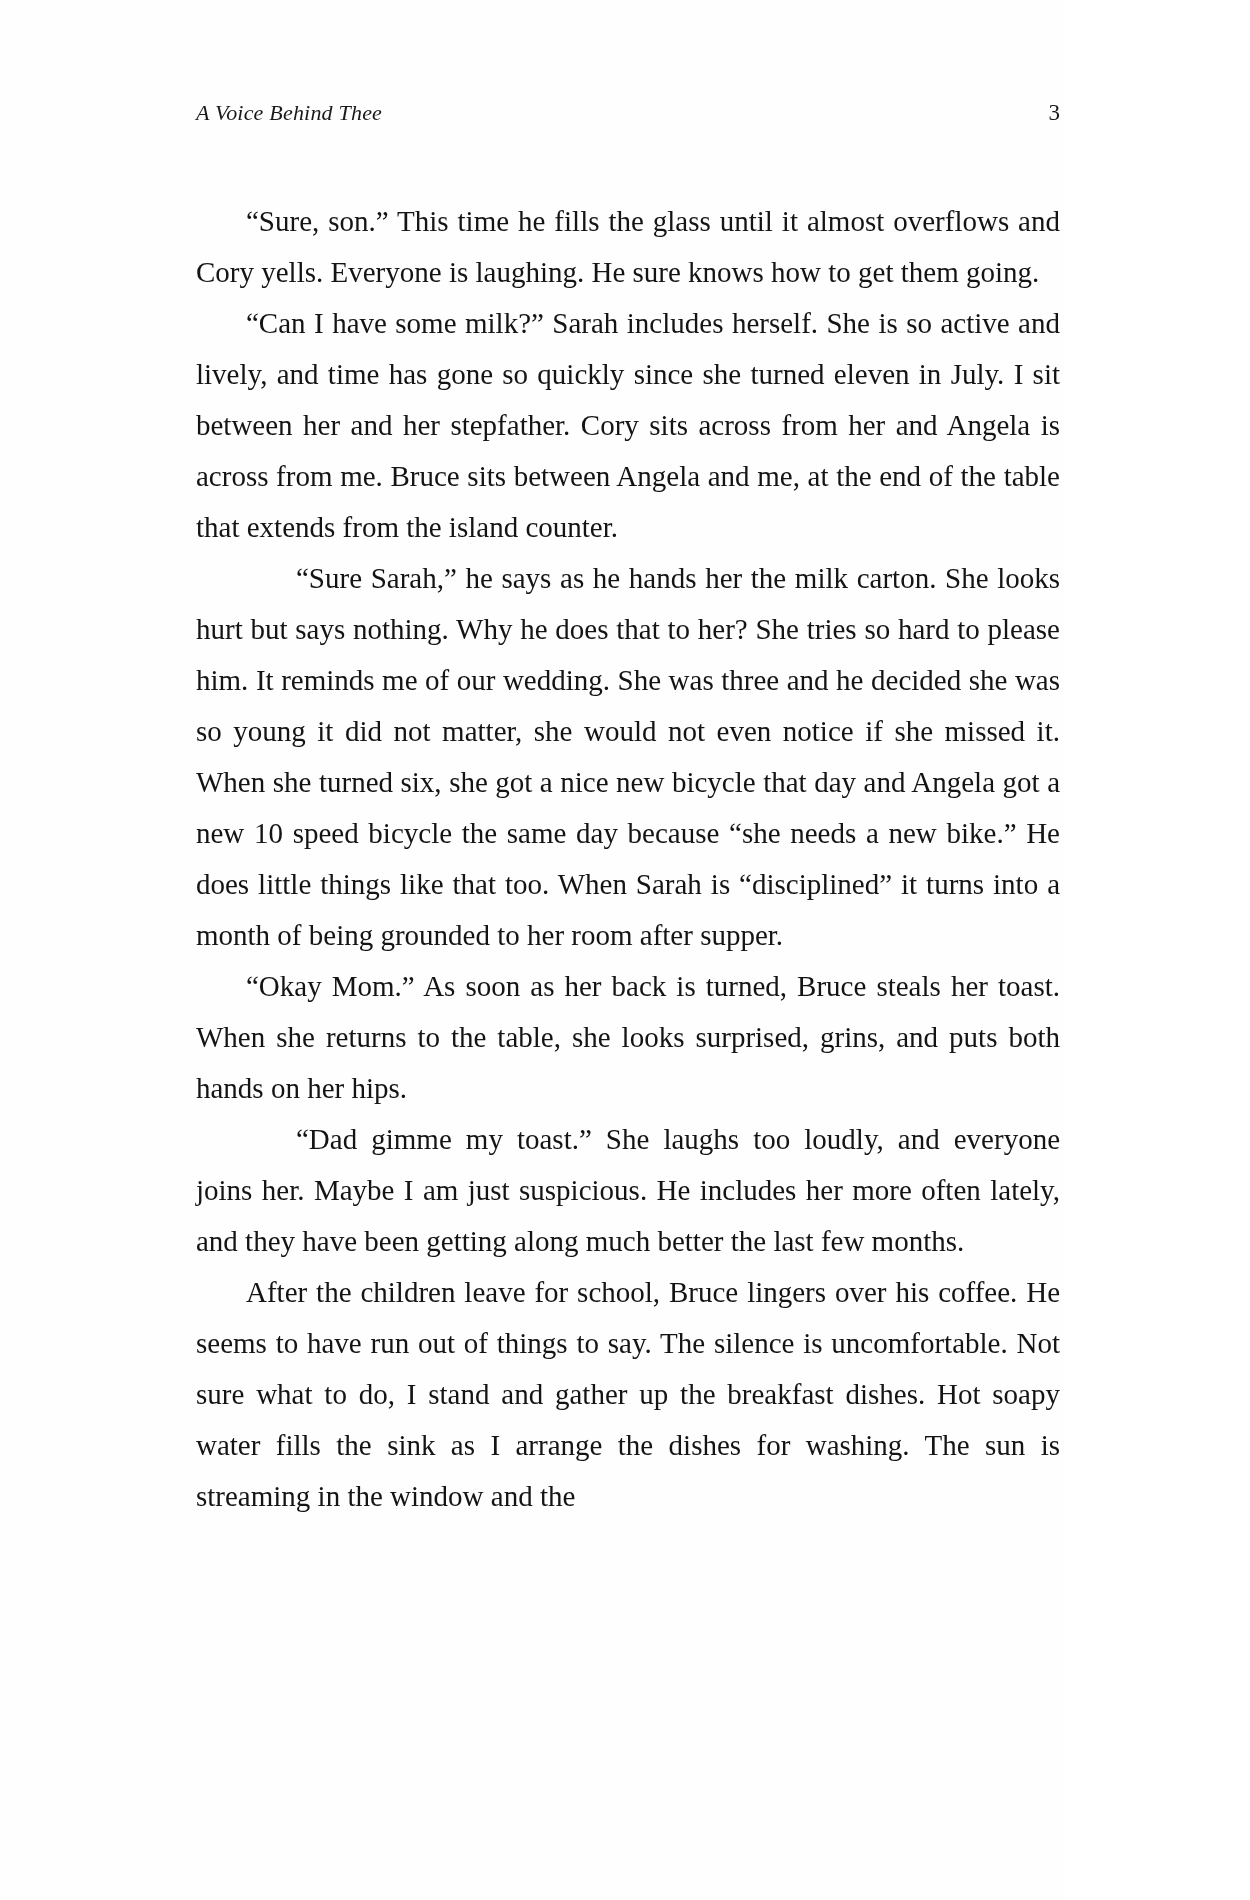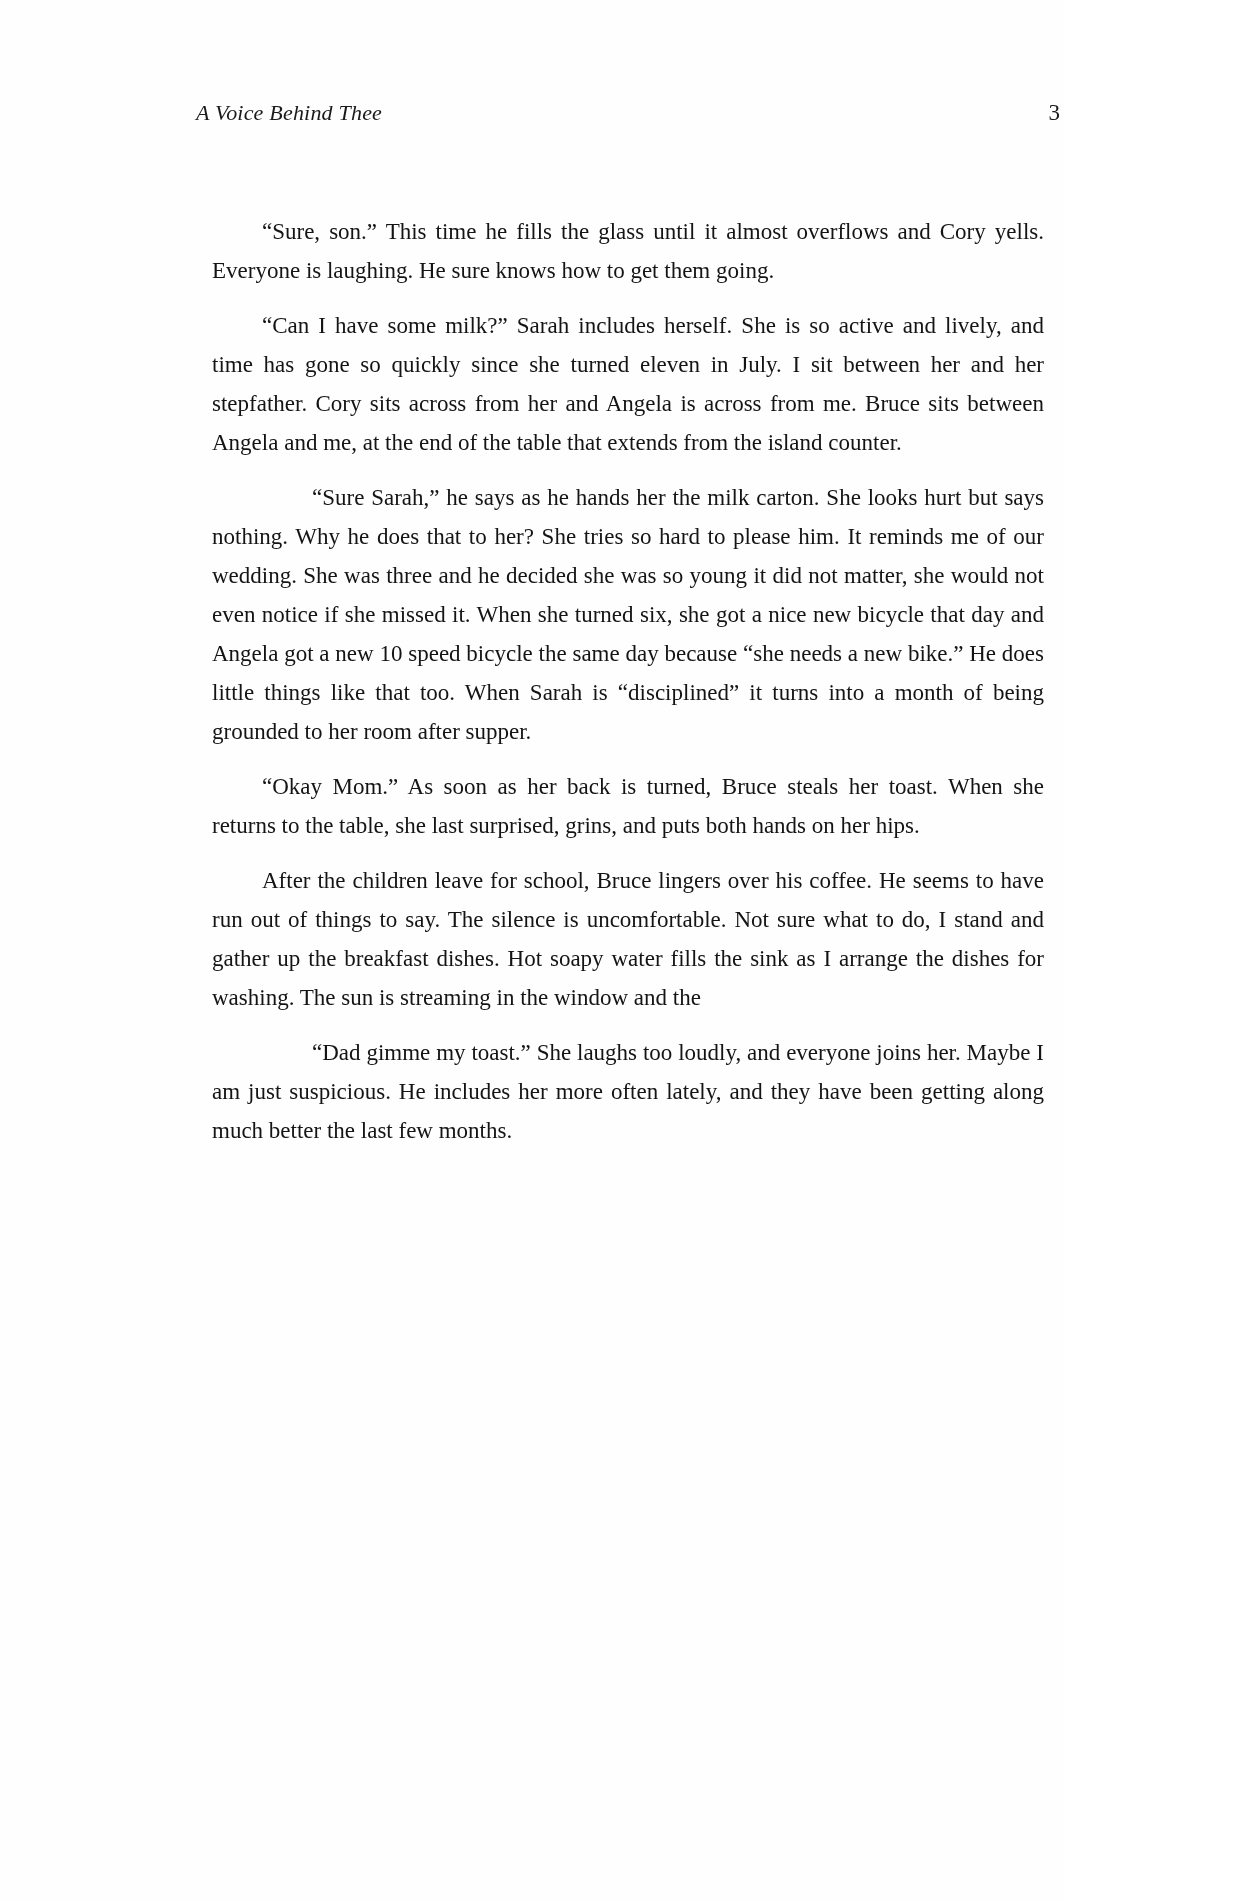--- a/index.html
+++ b/index.html
@@ -48,23 +48,23 @@
 
   
   .text-block {
     position: absolute;
     left: 196px;
     top: 196px;
     width: 864px;
   }
 
   p.para {
-    margin: 16px;
-    font-size: 23px;
-    line-height: 39px;
+    margin: 0;
+    font-size: 29px;
+    line-height: 51px;
     text-align: justify;
     text-justify: inter-word;
     -webkit-hyphens: none;
     hyphens: none;
     color: #141414;
   }
   p.para.indent-normal { text-indent: 50px; }
   p.para.indent-wide   { text-indent: 100px; }
 
   .italic { }
@@ -77,18 +77,18 @@
 
   <div class="running-head">
     <span class="book-title">A Voice Behind Thee</span>
     <span class="folio">3</span>
   </div>
 
   <div class="text-block" id="body">
       <p class="para indent-normal">“Sure, son.” This time he fills the glass until it almost overflows and Cory yells. Everyone is laughing. He sure knows how to get them going.</p>
       <p class="para indent-normal">“Can I have some milk?” Sarah  includes herself. She is so active and lively, and time has gone so quickly since she turned eleven in July. I sit between her and her stepfather. Cory sits across from her and Angela is across from me. Bruce sits between Angela and me, at the end of the table that extends from the island counter.</p>
       <p class="para indent-wide"><span class="roman">“Sure Sarah,” he says as he hands her the milk carton. She looks hurt but says nothing. W</span><span class="italic">hy he does that to her? She tries so hard to please him. It reminds me of our wedding. She was three and he decided she was so young it did not matter, she would not even notice if she missed it. When she turned six, she got a nice new bicycle that day and Angela got a new 10 speed bicycle the same day because “she needs a new bike.” He does little things like that too. When Sarah is “disciplined” it turns into a month of being grounded to her room after supper.</span></p>
-      <p class="para indent-normal">“Okay Mom.” As soon as her back is turned, Bruce steals her toast. When she returns to the table, she last surprised, grins, and puts both hands on her hips.</p>
+      <p class="para indent-normal">“Okay Mom.” As soon as her back is turned, Bruce steals her toast. When she returns to the table, she looks surprised, grins, and puts both hands on her hips.</p>
+      <p class="para indent-wide"><span class="roman">“Dad gimme my toast.” She laughs too loudly, and everyone joins her. </span><span class="italic">Maybe I am just suspicious</span><span class="roman">. He includes her more often lately, and they have been getting along much better the last few months.</span></p>
       <p class="para indent-normal">After the children leave for school, Bruce lingers over his coffee. He seems to have run out of things to say. The silence is uncomfortable. Not sure what to do, I stand and gather up the breakfast dishes. Hot soapy water fills the sink as I arrange the dishes for washing. The sun is streaming in the window and the</p>
-      <p class="para indent-wide"><span class="roman">“Dad gimme my toast.” She laughs too loudly, and everyone joins her. </span><span class="italic">Maybe I am just suspicious</span><span class="roman">. He includes her more often lately, and they have been getting along much better the last few months.</span></p>
     </div>
 
 </div>
 
 </body></html>

